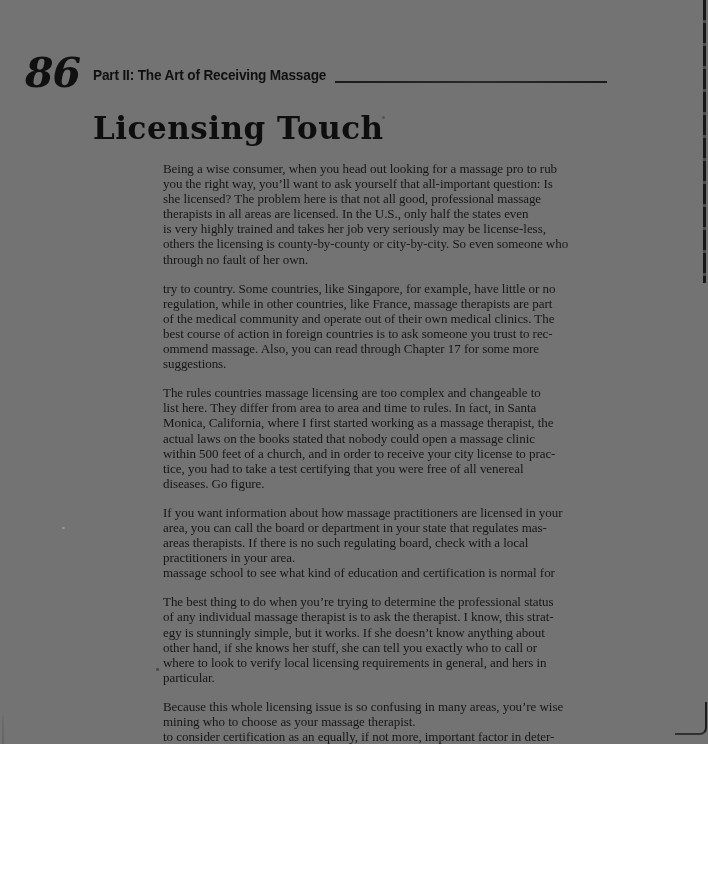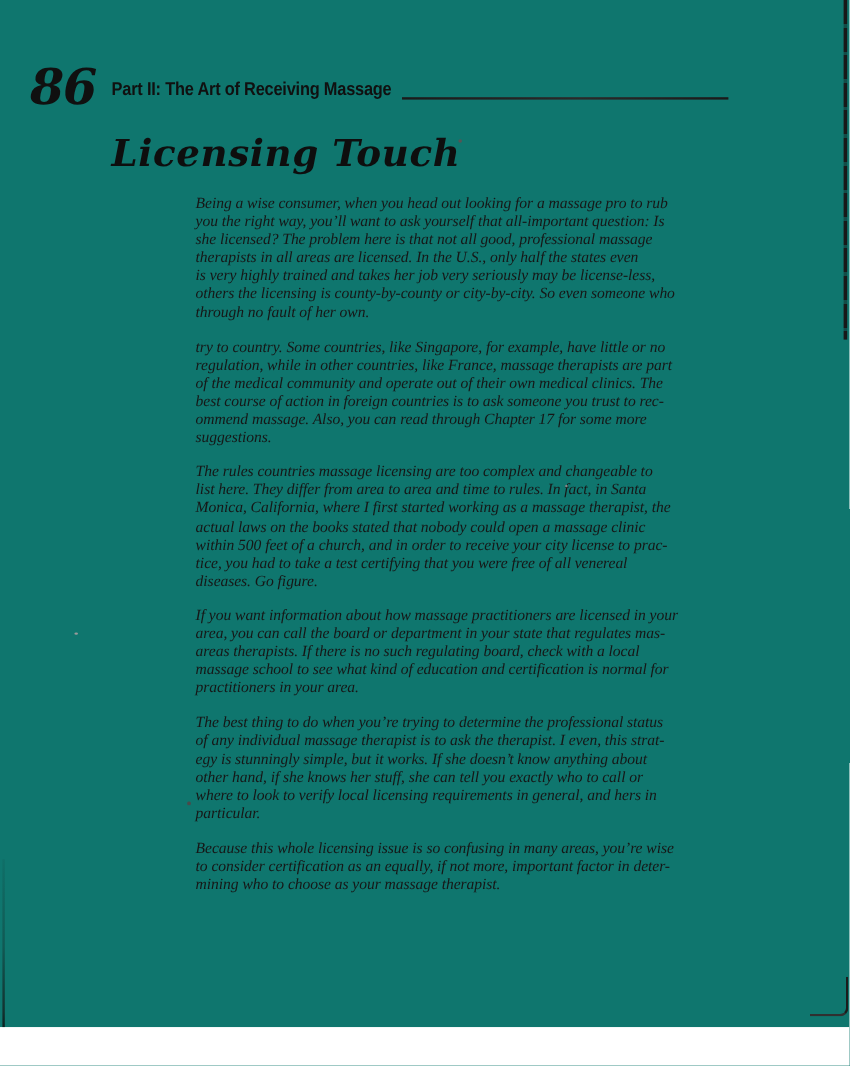--- a/index.html
+++ b/index.html
@@ -3,22 +3,22 @@
 <meta charset="utf-8">
 <style>
   html, body {
     margin: 0;
     padding: 0;
     background: #ffffff;
   }
   .page {
     position: relative;
     width: 708px;
-    height: 856px;
-    background: #0f766e;
+    height: 744px;
+    background: #737373;
     overflow: hidden;
     font-family: "Liberation Serif", serif;
     color: #141414;
   }
 
   
   .page-number {
     position: absolute;
     left: 25px;
     top: 53px;
@@ -53,36 +53,34 @@
     background: linear-gradient(to right, #1a1a1a 0%, #2a2a2a 55%, #1a1a1a 100%);
   }
 
   
   .section-title {
     position: absolute;
     left: 93px;
     top: 110px;
     margin: 0;
     font-family: "DejaVu Serif", serif;
-    font-style: italic;
     font-weight: bold;
     font-size: 31px;
     line-height: 1.2;
     color: #0e0e0e;
     letter-spacing: 0.5px;
     white-space: nowrap;
   }
 
   
   .body-text {
     position: absolute;
     left: 163px;
     top: 161px;
     width: 460px;
-    font-style: italic;
   }
   .paragraph {
     margin: 0 0 14px 0;
   }
   .text-line {
     font-size: 13px;
     line-height: 15.1px;
     white-space: nowrap;
     letter-spacing: -0.05px;
     color: #161616;
@@ -168,35 +166,35 @@
         <div class="text-line">Monica, California, where I first started working as a massage therapist, the</div>
         <div class="text-line">actual laws on the books stated that nobody could open a massage clinic</div>
         <div class="text-line">within 500 feet of a church, and in order to receive your city license to prac-</div>
         <div class="text-line">tice, you had to take a test certifying that you were free of all venereal</div>
         <div class="text-line">diseases. Go figure.</div>
       </div>
       <div class="paragraph">
         <div class="text-line">If you want information about how massage practitioners are licensed in your</div>
         <div class="text-line">area, you can call the board or department in your state that regulates mas-</div>
         <div class="text-line">areas therapists. If there is no such regulating board, check with a local</div>
+        <div class="text-line">practitioners in your area.</div>
         <div class="text-line">massage school to see what kind of education and certification is normal for</div>
-        <div class="text-line">practitioners in your area.</div>
       </div>
       <div class="paragraph">
         <div class="text-line">The best thing to do when you’re trying to determine the professional status</div>
-        <div class="text-line">of any individual massage therapist is to ask the therapist. I even, this strat-</div>
+        <div class="text-line">of any individual massage therapist is to ask the therapist. I know, this strat-</div>
         <div class="text-line">egy is stunningly simple, but it works. If she doesn’t know anything about</div>
         <div class="text-line">other hand, if she knows her stuff, she can tell you exactly who to call or</div>
         <div class="text-line">where to look to verify local licensing requirements in general, and hers in</div>
         <div class="text-line">particular.</div>
       </div>
       <div class="paragraph">
         <div class="text-line">Because this whole licensing issue is so confusing in many areas, you’re wise</div>
+        <div class="text-line">mining who to choose as your massage therapist.</div>
         <div class="text-line">to consider certification as an equally, if not more, important factor in deter-</div>
-        <div class="text-line">mining who to choose as your massage therapist.</div>
       </div>
     </main>
 
   <div class="artifact-right-line"></div>
 
   <div class="artifact-corner-mark"></div>
 
   <div class="artifact-left-line"></div>
 
   <div class="speck speck-1"></div>

